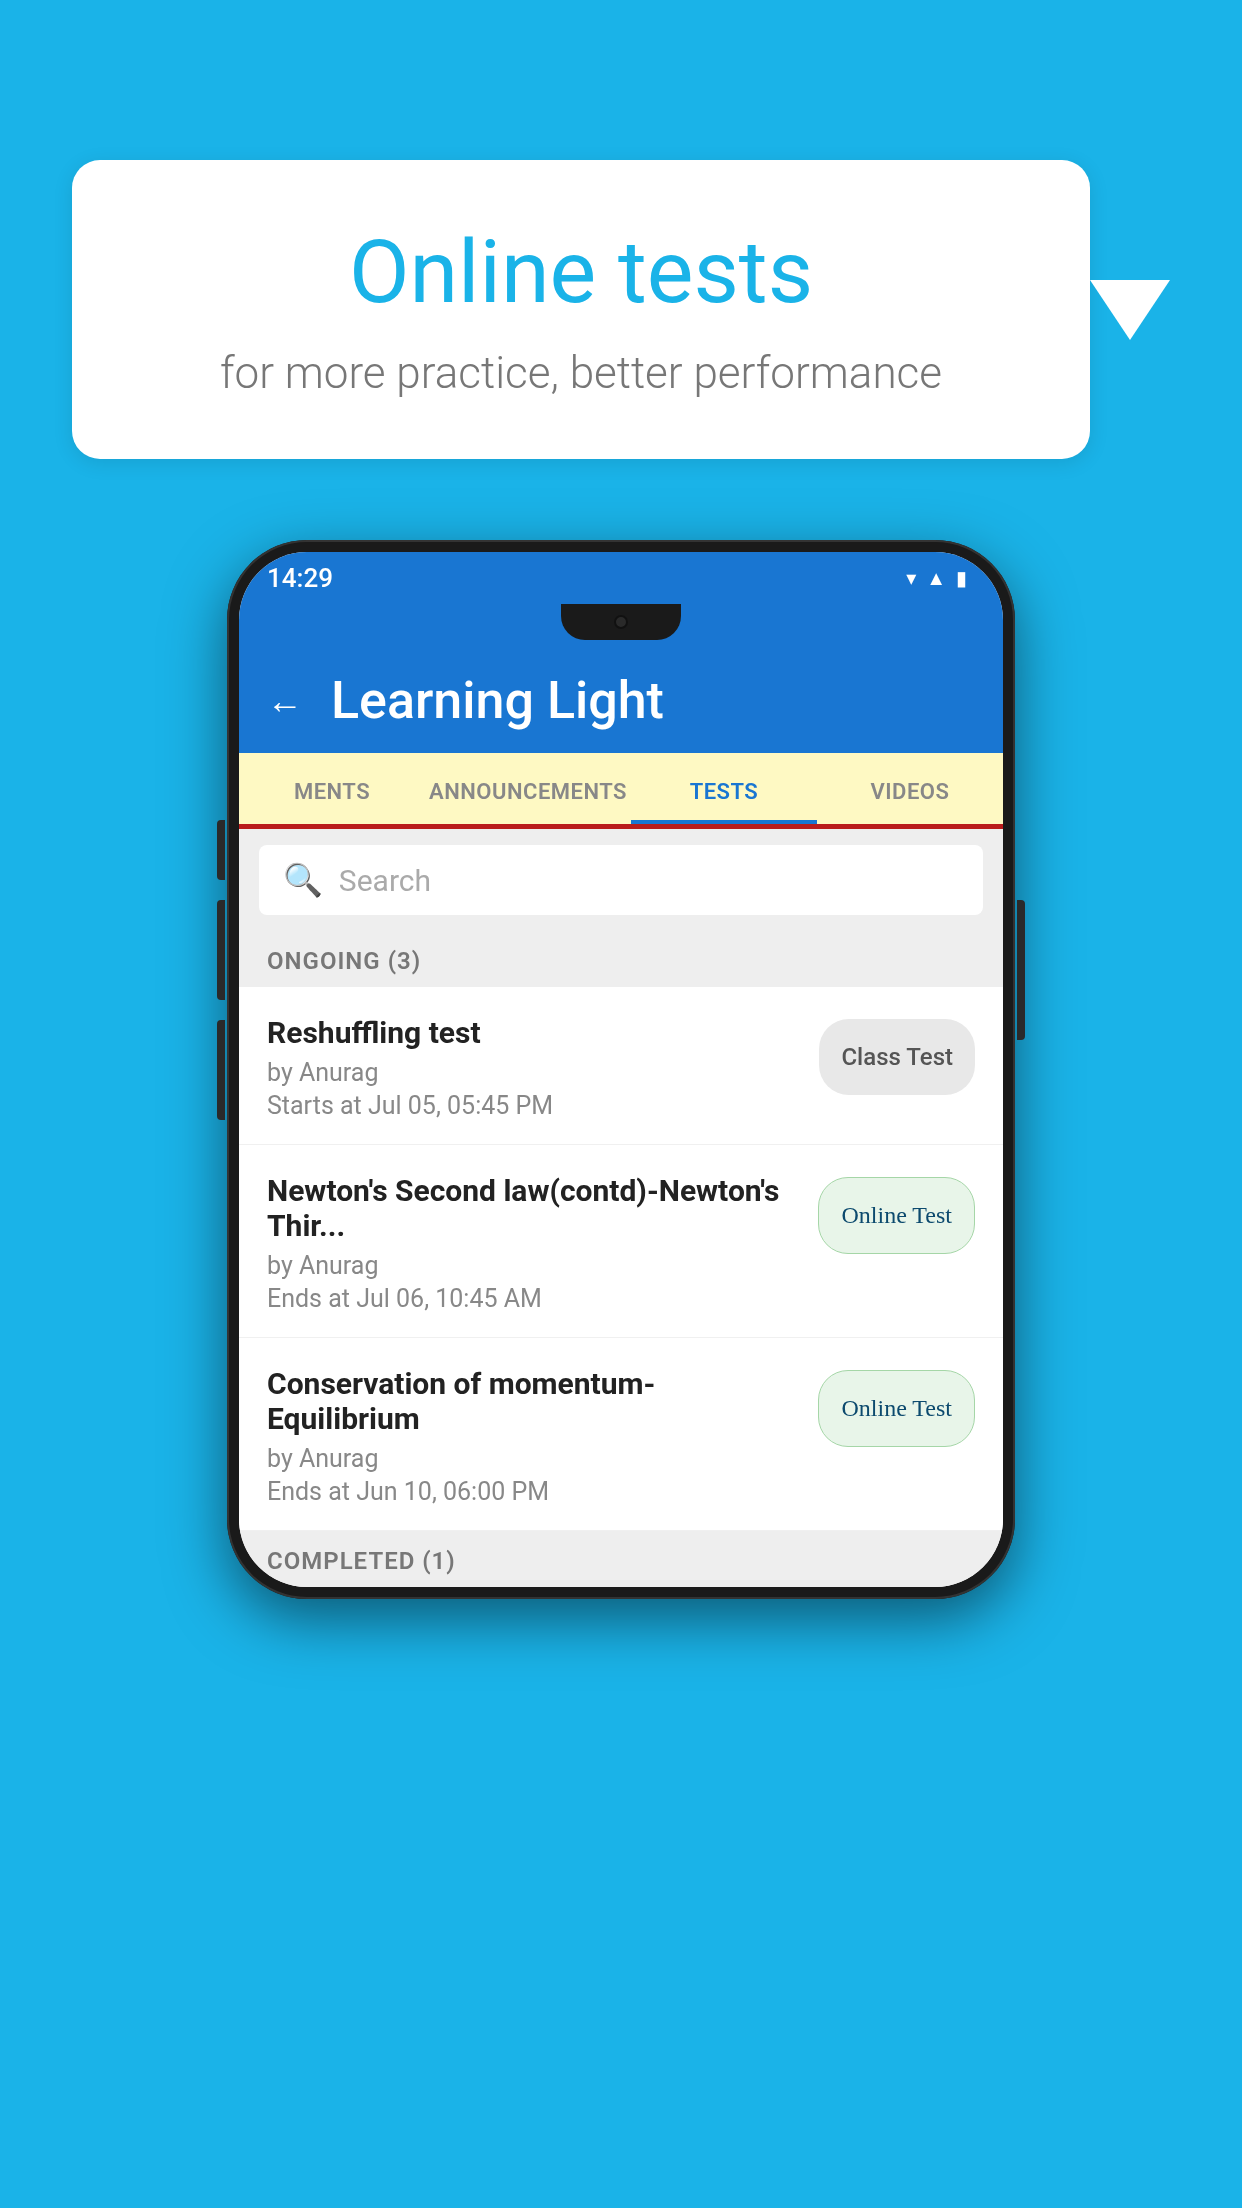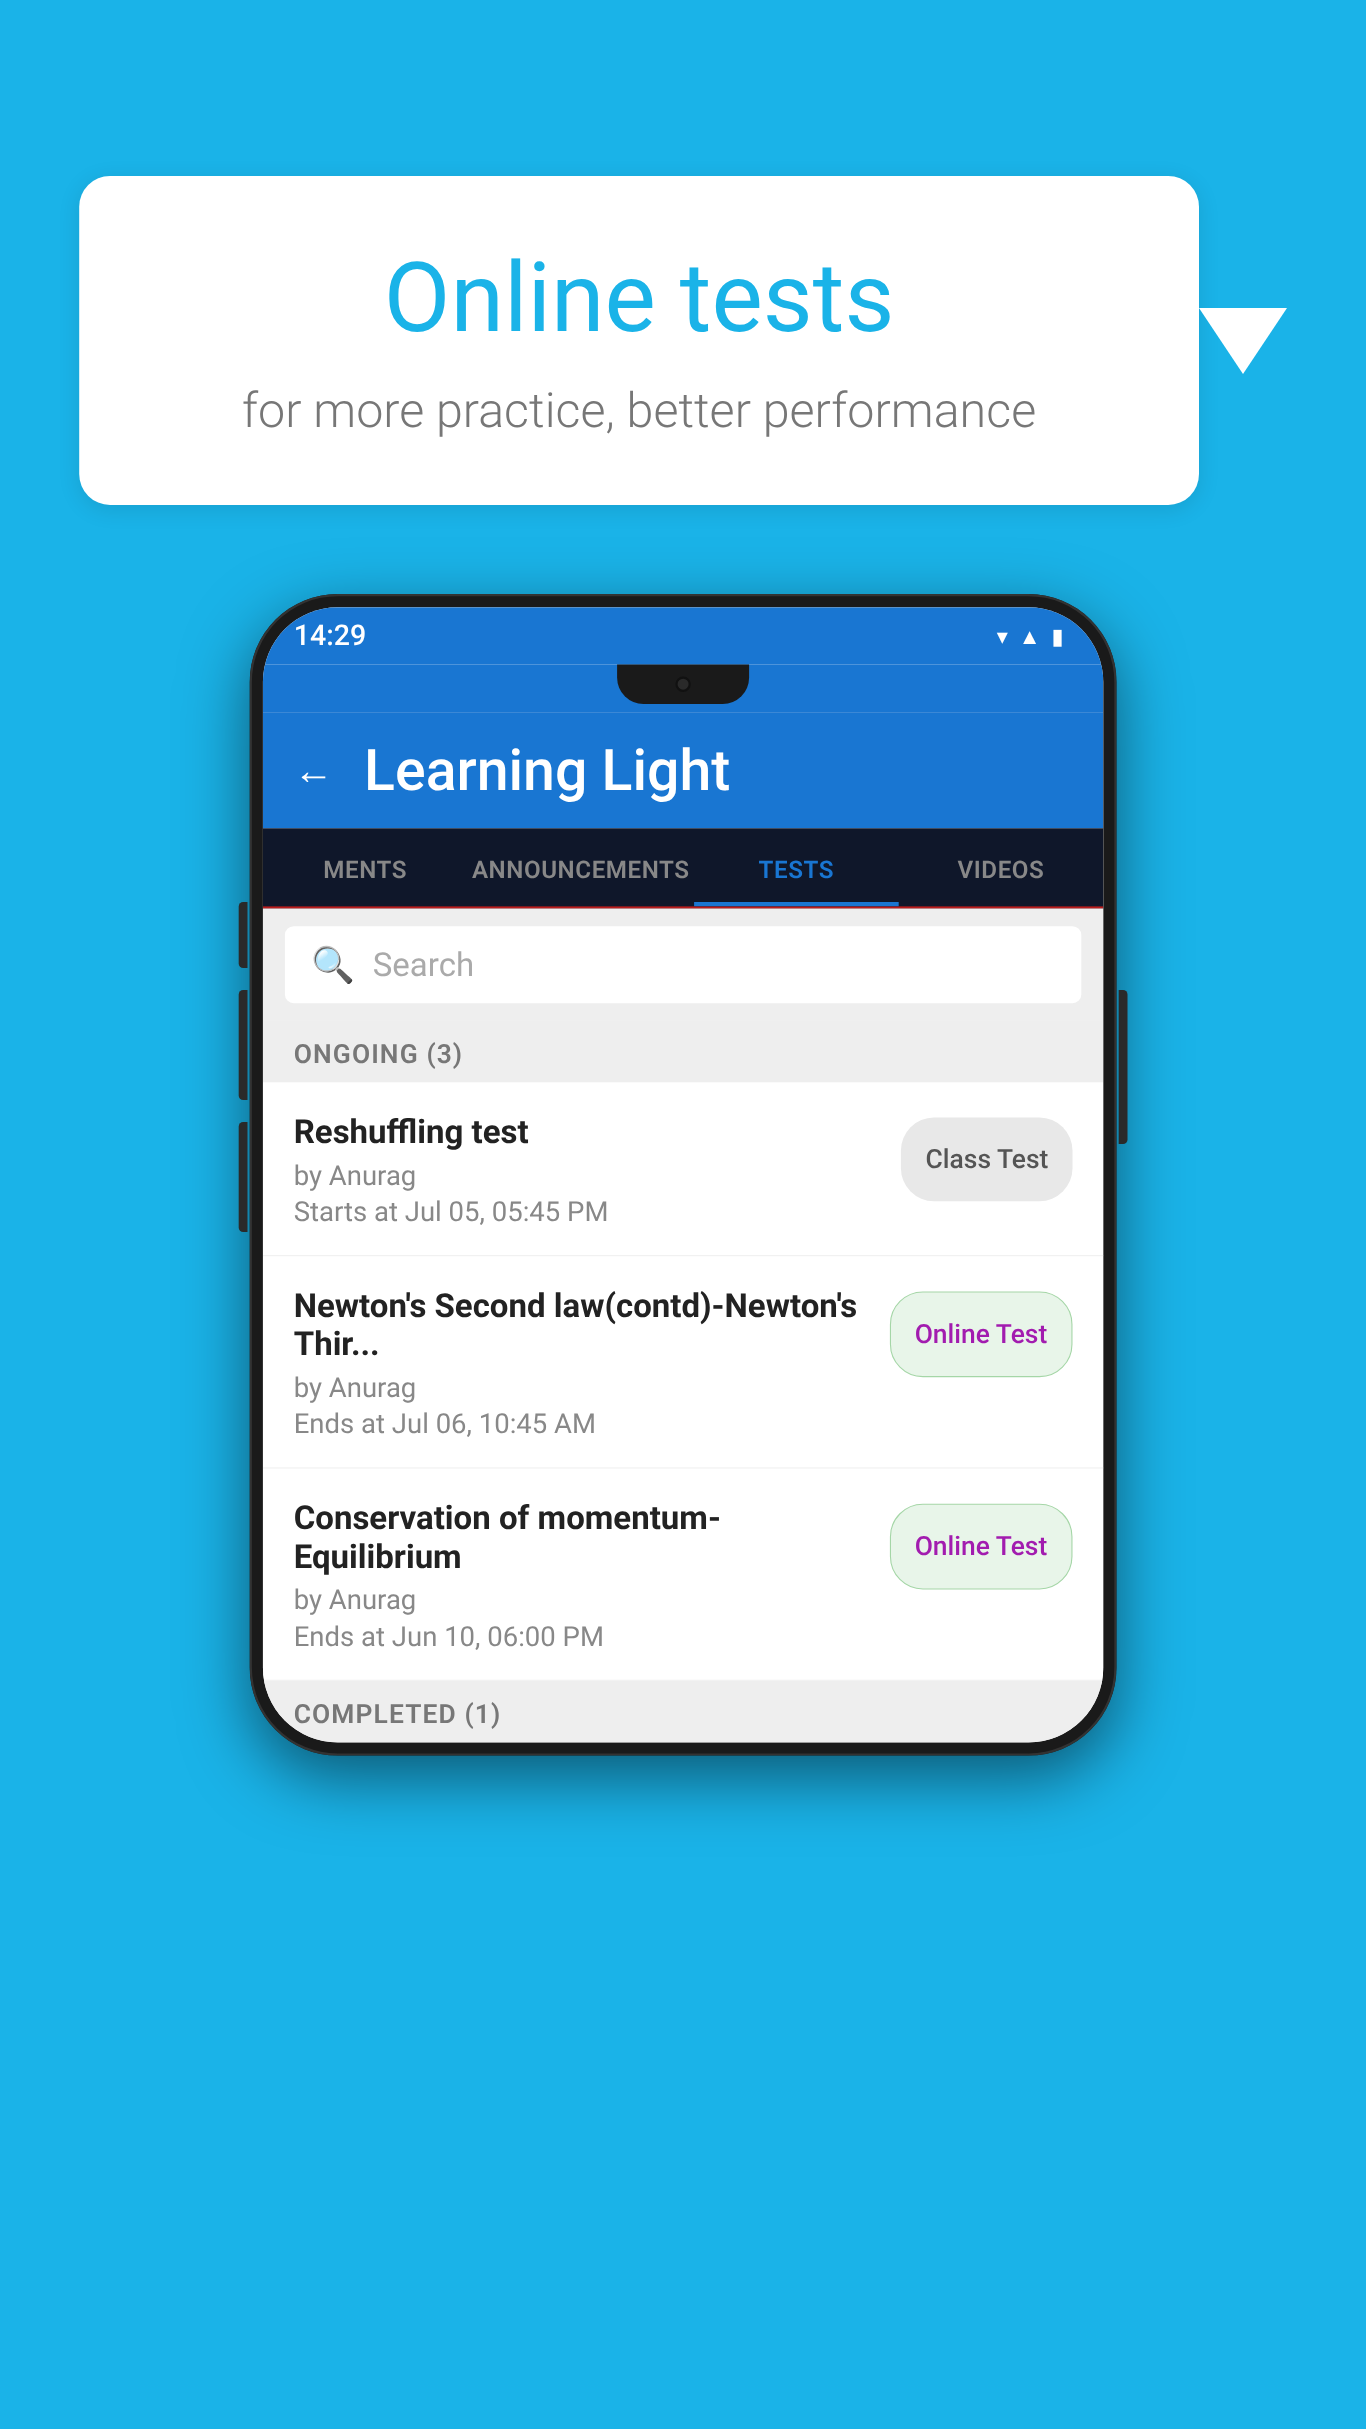--- a/index.html
+++ b/index.html
@@ -145,23 +145,23 @@
     }
 
     .app-title {
       color: white;
       font-size: 52px;
       font-weight: 500;
     }
 
     
     .tabs-bar {
-      background: #0f172a;
-      display: flex;
-      border-bottom: 2px solid #b91c1c;
+      background: #fef9c3;
+      display: flex;
+      border-bottom: 5px solid #b91c1c;
       overflow: hidden;
     }
 
     .tab-item {
       flex: 1;
       text-align: center;
       padding: 26px 4px 20px;
       font-size: 22px;
       font-weight: 600;
       color: #888;
@@ -265,22 +265,23 @@
       margin-top: 4px;
     }
 
     .badge-class {
       background: #e8e8e8;
       color: #555;
     }
 
     .badge-online {
       background: #e8f5e9;
-      color: #a21caf;
+      color: #0c4a6e;
       border: 1.5px solid #a5d6a7;
+      font-family: Liberation Serif, serif;
     }
 
     
     .completed-section {
       background: #eeeeee;
       padding: 16px 28px 12px;
       font-size: 24px;
       font-weight: 600;
       color: #777;
       letter-spacing: 1px;

